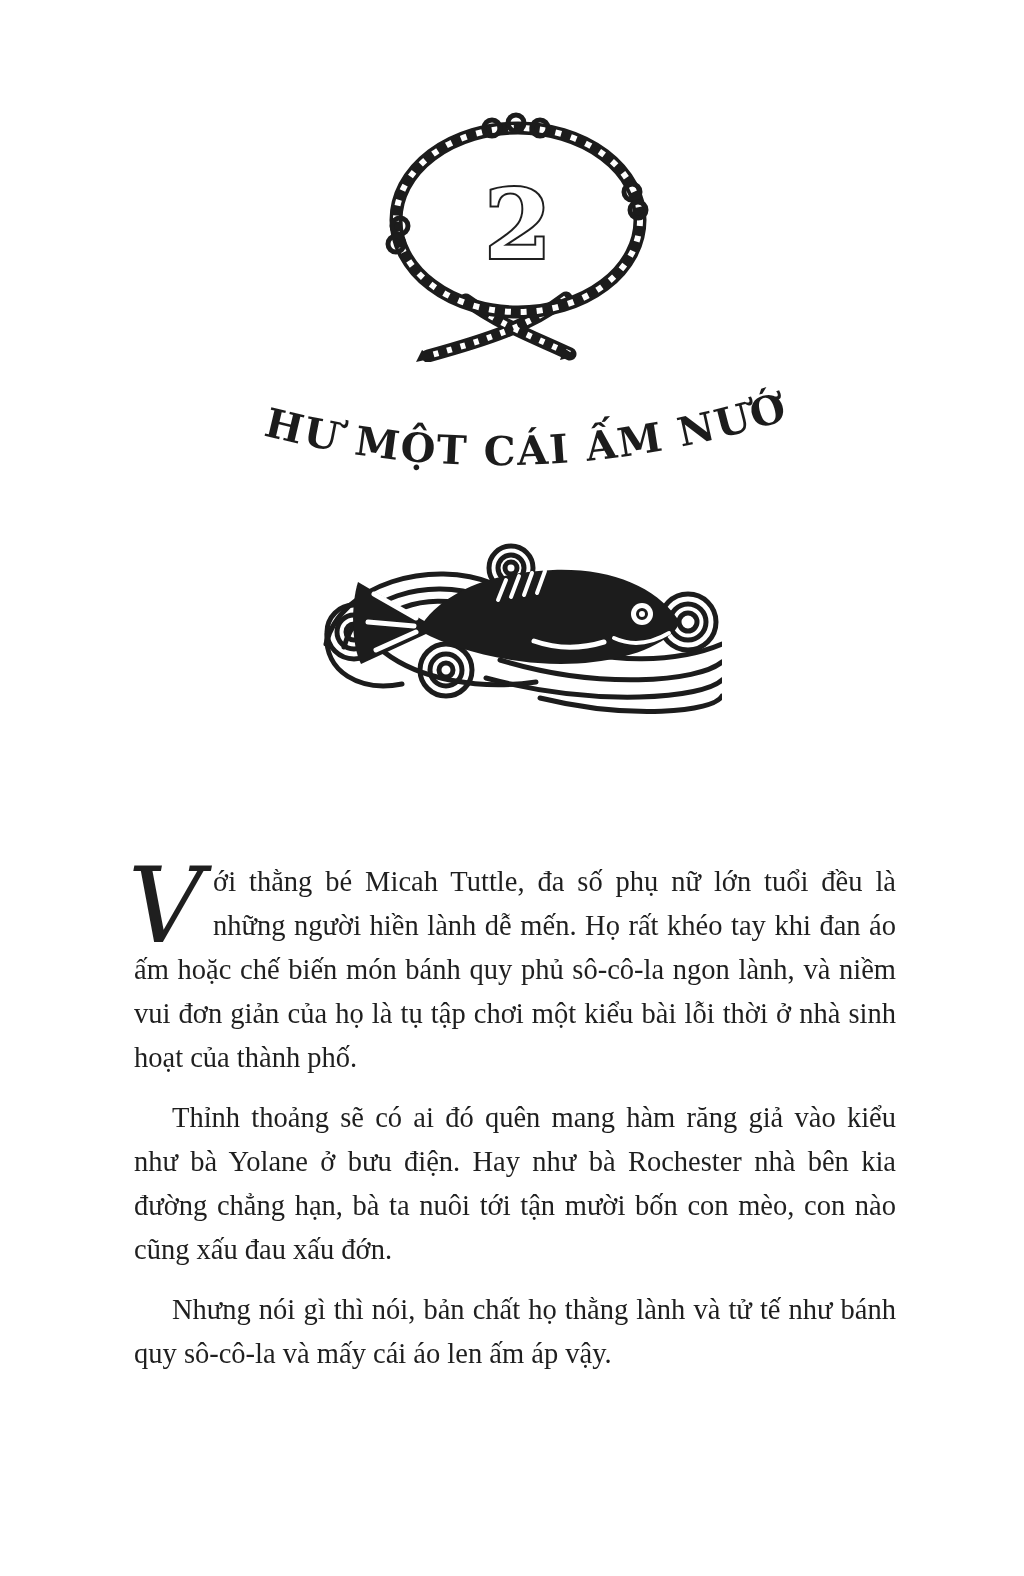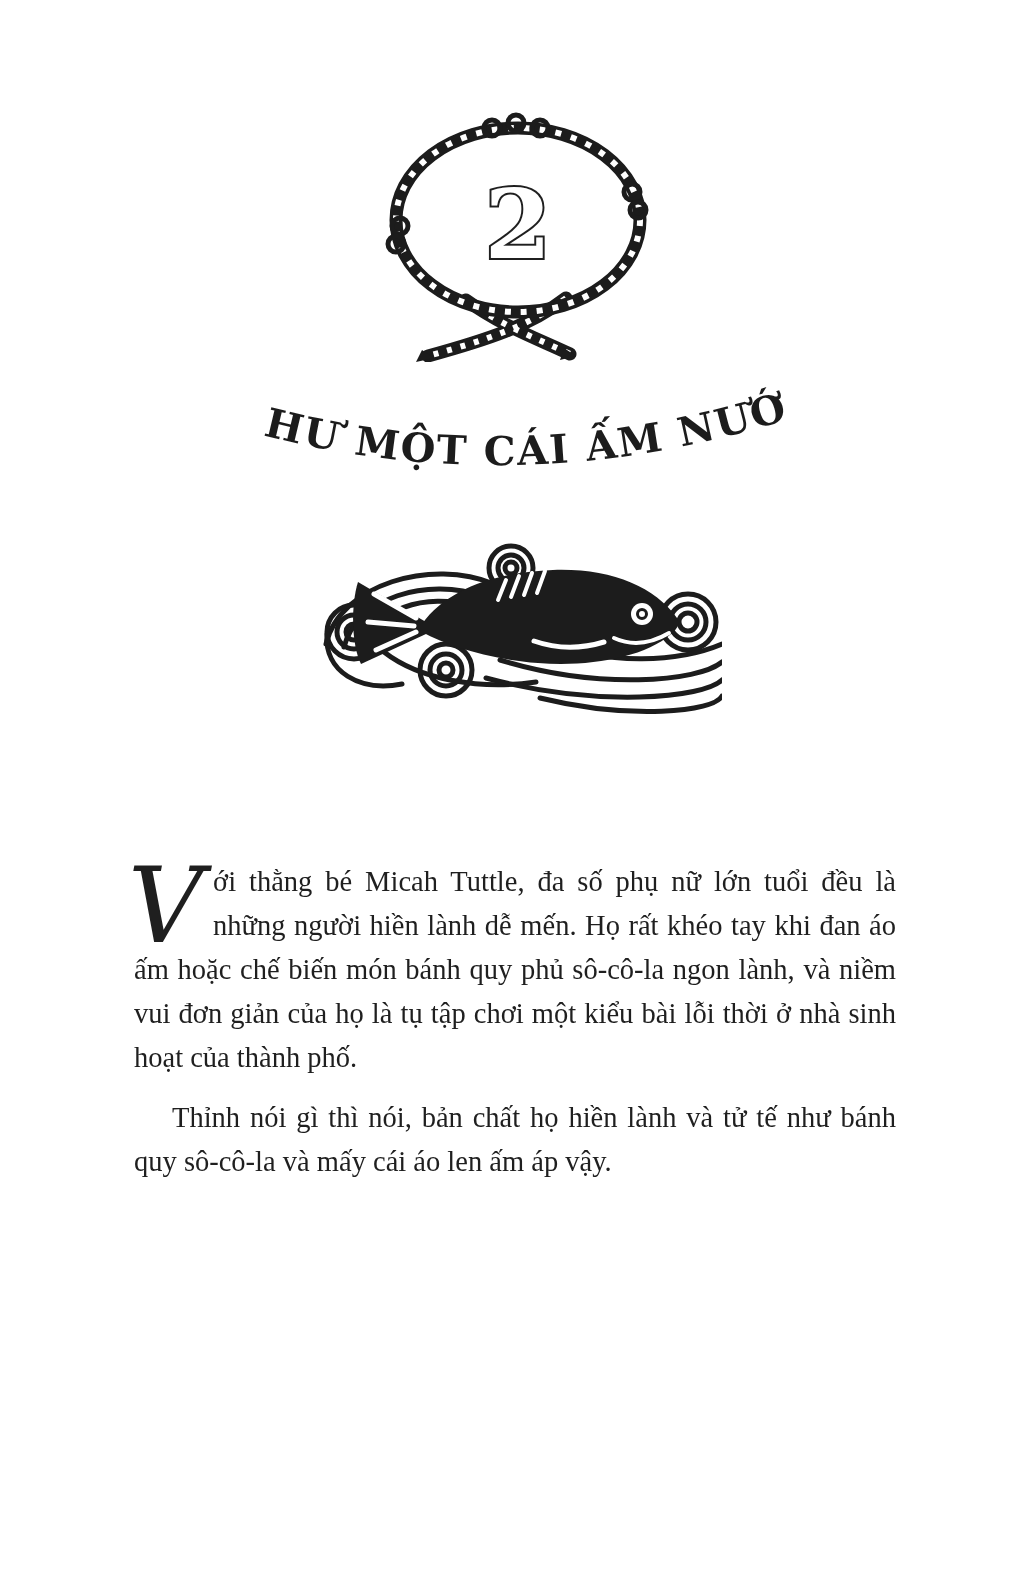--- a/index.html
+++ b/index.html
@@ -157,16 +157,17 @@
 
     <circle cx="344" cy="74" r="11" fill="#ffffff"></circle>
     <circle cx="344" cy="74" r="4.5" fill="#ffffff" stroke="#1c1c1c" stroke-width="3"></circle>
 
     <path class="white-line" stroke-width="4" d="M 316,98 Q 342,110 371,93"></path>
     <path class="white-line" stroke-width="5" d="M 236,101 Q 270,113 306,102"></path>
   </svg>
 
   <div class="body-text">
     <p><span class="dropcap">V</span><span>ới thằng bé Micah Tuttle, đa số phụ nữ lớn tuổi đều là những người hiền lành dễ mến. Họ rất khéo tay khi đan áo ấm hoặc chế biến món bánh quy phủ sô-cô-la ngon lành, và niềm vui đơn giản của họ là tụ tập chơi một kiểu bài lỗi thời ở nhà sinh hoạt của thành phố.</span></p>
-    <p class="indented">Thỉnh nói gì thì nói, bản chất họ hiền lành và tử tế như bánh quy sô-cô-la và mấy cái áo len ấm áp vậy.</p>
+    <p class="indented">Thỉnh thoảng sẽ có ai đó quên mang hàm răng giả vào kiểu như bà Yolane ở bưu điện. Hay như bà Rochester nhà bên kia đường chẳng hạn, bà ta nuôi tới tận mười bốn con mèo, con nào cũng xấu đau xấu đớn.</p>
+    <p class="indented">Nhưng nói gì thì nói, bản chất họ thằng lành và tử tế như bánh quy sô-cô-la và mấy cái áo len ấm áp vậy.</p>
   </div>
 
 </div>
 
 </body></html>

